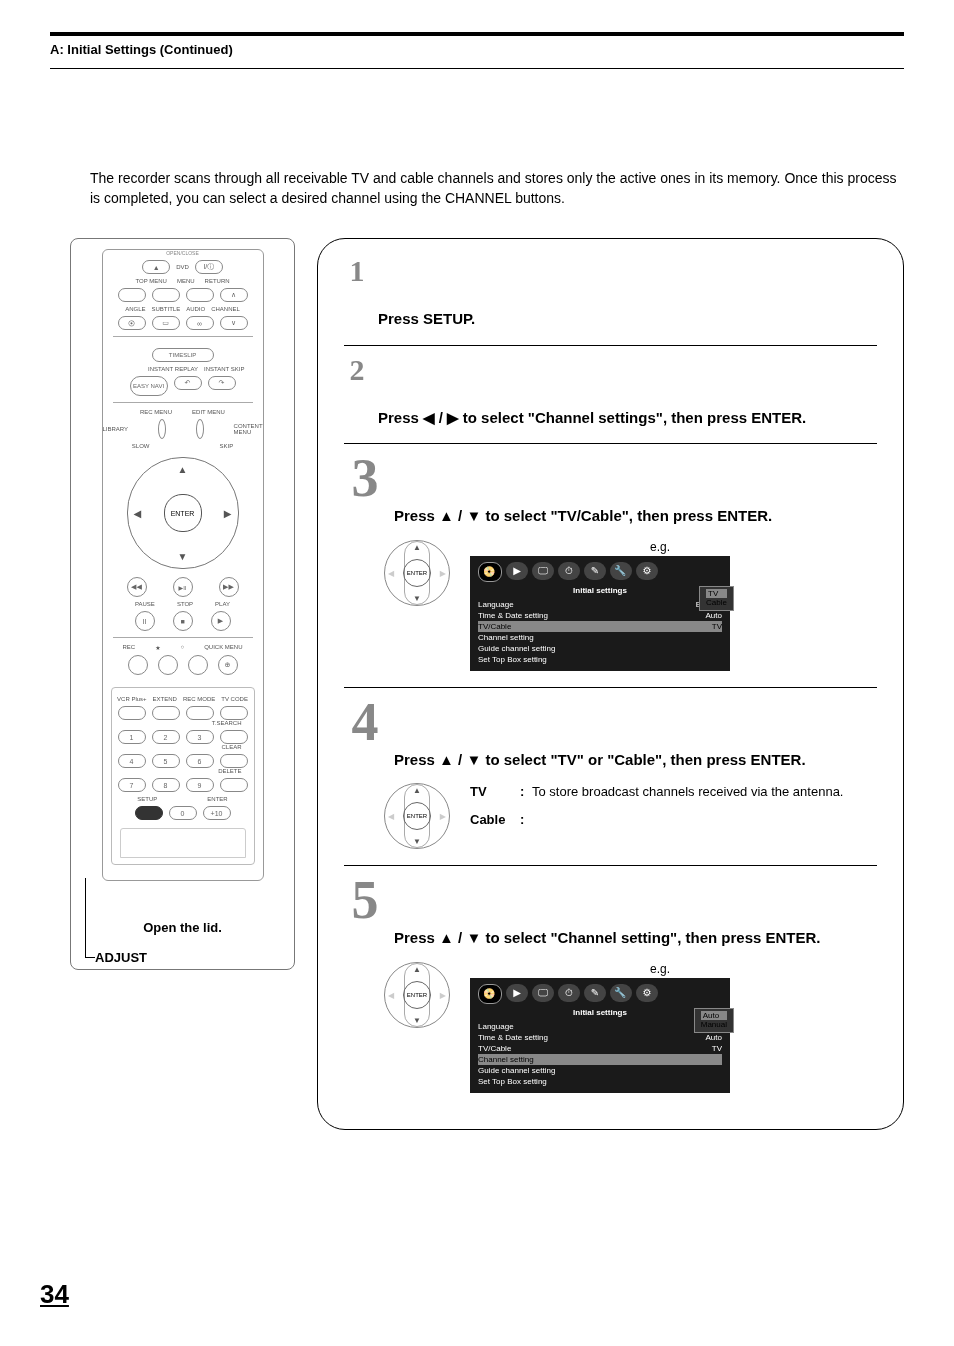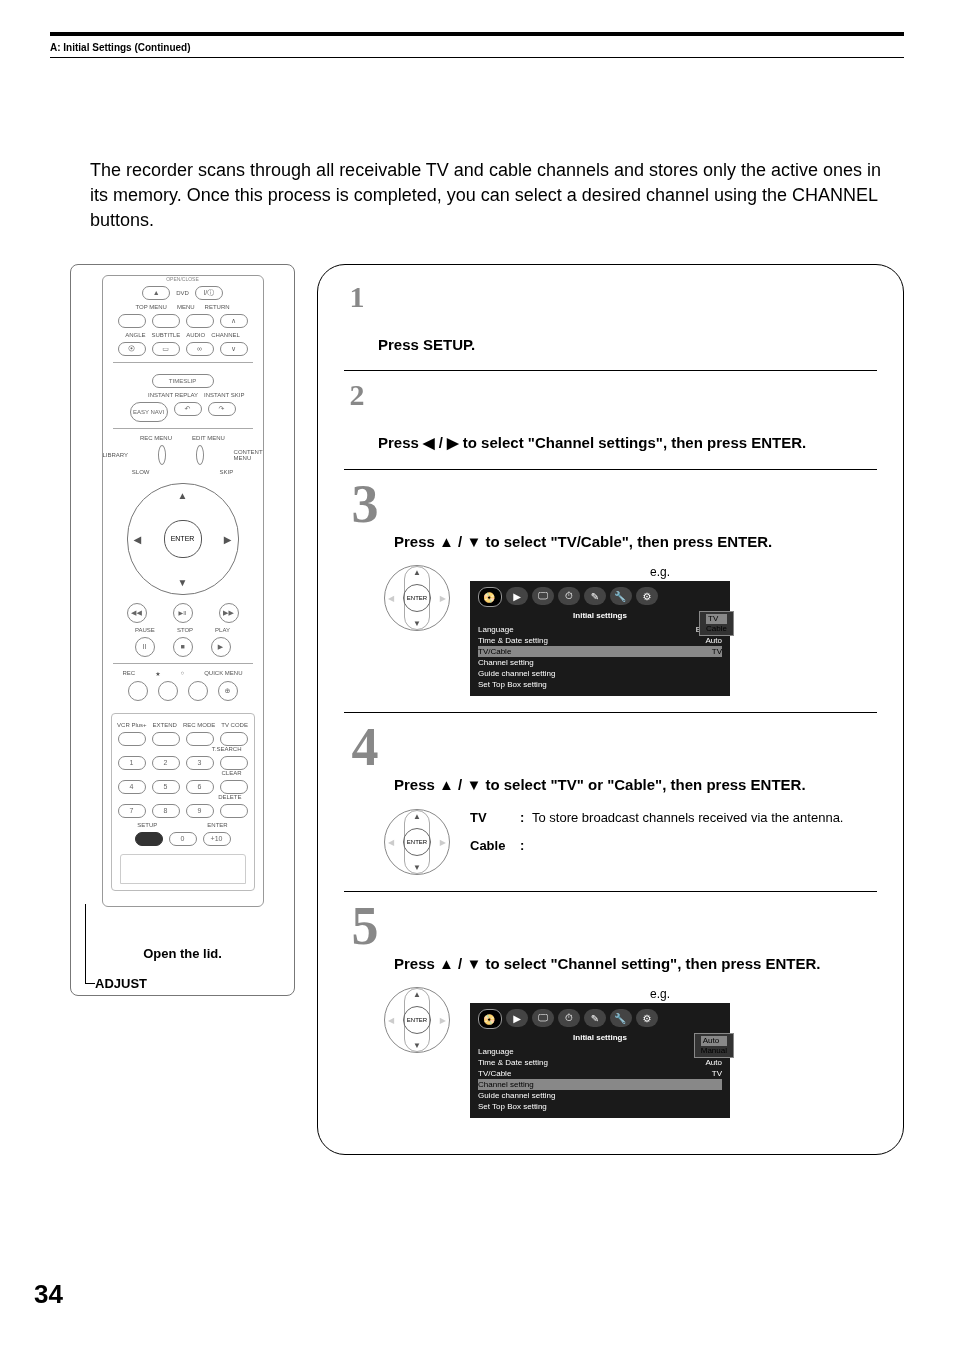--- a/index.html
+++ b/index.html
@@ -19,43 +19,43 @@
     font-size: 14px;
     font-weight: bold;
     padding-bottom: 4px;
   }
   .thick-rule {
     border: none;
     border-top: 4px solid #000;
     margin: 2px 0 6px 0;
   }
   .sub-header {
-    font-size: 10px;
+    font-size: 13px;
     font-weight: bold;
     border-bottom: 1px solid #000;
-    padding-bottom: 4px;
+    padding-bottom: 11px;
     margin-bottom: 100px;
   }
   .section-title-row {
     display: flex;
     align-items: center;
     margin-left: 20px;
   }
   .bullet-block {
     width: 14px;
     height: 20px;
     background: #555;
     margin-right: 6px;
   }
   .section-title {
     font-size: 20px;
     font-weight: bold;
   }
   .section-intro {
-    font-size: 18px;
+    font-size: 14px;
     margin: 0 0 30px 40px;
     line-height: 1.4;
   }
   .columns {
     display: flex;
     gap: 22px;
     margin-left: 20px;
   }
   .remote-col {
     width: 225px;
@@ -252,23 +252,24 @@
   .osd-wrap { position: relative; display: inline-block; }
   .eg { font-size: 12px; margin-bottom: 2px; text-align: right; width: 200px; }
   .def-list { font-size: 13px; line-height: 1.4; }
   .def-row { display: flex; margin-bottom: 10px; }
   .def-term { width: 50px; font-weight: bold; }
   .def-colon { width: 12px; font-weight: bold; }
   .def-desc { flex: 1; font-weight: normal; }
   .page-num {
     position: absolute;
     bottom: 30px;
-    left: 34px;
+    left: 40px;
     font-size: 26px;
     font-weight: bold;
+    text-decoration: underline;
   }
   .remote-row {
     display: flex;
     justify-content: center;
     gap: 6px;
     margin-top: 4px;
   }
   .rem-btn {
     border: 1px solid #888;
     border-radius: 10px;

